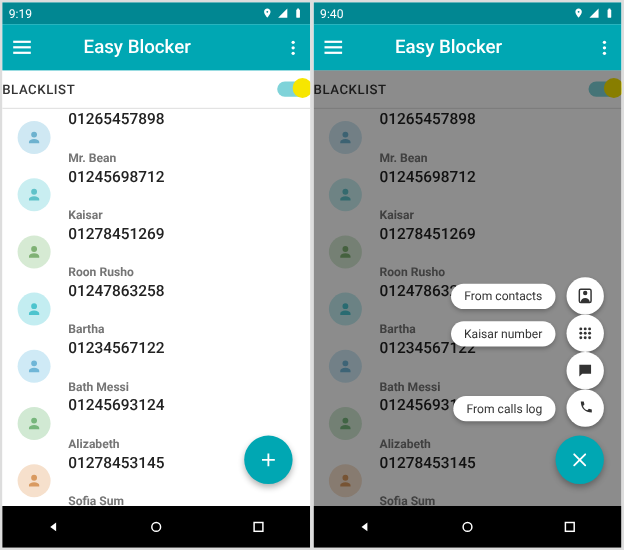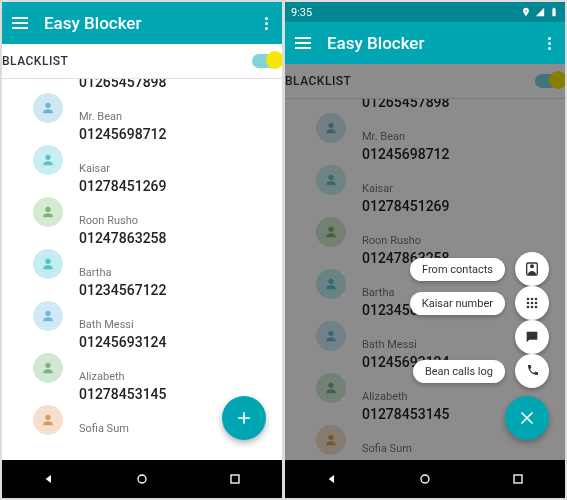--- a/index.html
+++ b/index.html
@@ -34,20 +34,21 @@
   .status-right { display: flex; align-items: center; gap: 4px; }
   .status-right svg { width: 10px; height: 10px; fill: #fff; }
   
   .appbar {
     height: 42px;
     background: #00a7b3;
     display: flex;
     align-items: center;
     color: #fff;
     padding: 0 10px;
+    gap: 32px;
   }
   .hamburger { display:flex; flex-direction:column; gap:3px; margin-right:16px; cursor:pointer;}
   .hamburger span { width:16px; height:2px; background:#fff; display:block;}
   .app-title { font-size: 17px; font-weight: 500; flex:1;}
   .more-dots { display:flex; flex-direction:column; gap:2px; padding:4px; cursor:pointer;}
   .more-dots span{ width:3px; height:3px; background:#fff; border-radius:50%;}
   
   .section {
     height: 34px;
     display:flex;
@@ -73,35 +74,35 @@
     right:-2px; top:-3px;
     width:18px; height:18px;
     background:#f7e600;
     border-radius:50%;
   }
   .divider { height:1px; background:#e0e0e0; margin:0;}
   
   .list { flex:1; overflow:hidden; }
   .row {
     display:flex;
-    align-items:flex-end;
-    padding: 8px 31px;
+    align-items:center;
+    padding: 8px 14px;
     height: 52px;
   }
   .avatar {
     width:30px; height:30px;
     border-radius:50%;
     margin-right:16px;
     display:flex; align-items:center; justify-content:center;
     flex-shrink:0;
   }
   .avatar svg{ width:16px; height:16px;}
   .row-txt { display:flex; flex-direction:column; }
   .phone-num { font-size: 14px; font-weight:500; color:#222;}
-  .name { font-size: 11px; color:#757575; margin-top:20px;}
+  .name { font-size: 11px; color:#757575; margin-top:20px;font-weight:bold;}
   
   .fab {
     position:absolute;
     right:16px; bottom:58px;
     width:44px; height:44px;
     background:#00a7b3;
     border-radius:50%;
     display:flex; align-items:center; justify-content:center;
     color:#fff;
     box-shadow:0 3px 6px rgba(0,0,0,0.3);
@@ -164,20 +165,34 @@
   .av-green  { background:#d6ead3;} .av-green svg{fill:#7fb174;}
   .av-cyan   { background:#c3edf1;} .av-cyan svg{fill:#4cc4ce;}
   .av-sky    { background:#cfeaf6;} .av-sky svg{fill:#6fb6d7;}
   .av-mint   { background:#d1e9d3;} .av-mint svg{fill:#77b67c;}
   .av-peach  { background:#f6e0cc;} .av-peach svg{fill:#d99a60;}
 </style>
 </head>
 <body>
 
 <div class="phone">
+  <div class="status">
+    <span>9:19</span>
+    <div class="status-right">
+      <svg viewBox="0 0 24 24">
+          <path d="M12 2C8 2 5 5 5 9c0 5 7 13 7 13s7-8 7-13c0-4-3-7-7-7zm0 9a2 2 0 110-4 2 2 0 010 4z"></path>
+        </svg>
+      <svg viewBox="0 0 24 24">
+          <path d="M2 22h20V2z"></path>
+        </svg>
+      <svg viewBox="0 0 24 24">
+          <path d="M15 4h-1V2h-4v2H9a1 1 0 00-1 1v16a1 1 0 001 1h6a1 1 0 001-1V5a1 1 0 00-1-1z"></path>
+        </svg>
+    </div>
+  </div>
   <div class="appbar">
     <div class="hamburger">
         <span></span>
         <span></span>
         <span></span>
       </div>
     <div class="app-title">Easy Blocker</div>
     <div class="more-dots">
         <span></span>
         <span></span>
@@ -281,21 +296,21 @@
         <circle cx="12" cy="12" r="6" fill="none" stroke="#fff" stroke-width="2"></circle>
       </svg>
     <svg viewBox="0 0 24 24">
         <rect x="6" y="6" width="12" height="12" fill="none" stroke="#fff" stroke-width="2"></rect>
       </svg>
   </div>
 </div>
 
 <div class="phone">
   <div class="status">
-    <span>9:35</span>
+    <span>9:40</span>
     <div class="status-right">
       <svg viewBox="0 0 24 24">
           <path d="M12 2C8 2 5 5 5 9c0 5 7 13 7 13s7-8 7-13c0-4-3-7-7-7zm0 9a2 2 0 110-4 2 2 0 010 4z"></path>
         </svg>
       <svg viewBox="0 0 24 24">
           <path d="M2 22h20V2z"></path>
         </svg>
       <svg viewBox="0 0 24 24">
           <path d="M15 4h-1V2h-4v2H9a1 1 0 00-1 1v16a1 1 0 001 1h6a1 1 0 001-1V5a1 1 0 00-1-1z"></path>
         </svg>
@@ -429,21 +444,21 @@
         </div>
       </div>
       <div class="speed-item">
         <div class="mini-fab">
           <svg viewBox="0 0 24 24">
             <path d="M4 4h16v12H8l-4 4z"></path>
           </svg>
         </div>
       </div>
       <div class="speed-item">
-        <div class="chip">Bean calls log</div>
+        <div class="chip">From calls log</div>
         <div class="mini-fab">
           <svg viewBox="0 0 24 24">
             <path d="M6 3c0 9 6 15 15 15v-4l-4-1-2 2c-3-1-5-3-6-6l2-2-1-4z"></path>
           </svg>
         </div>
       </div>
     </div>
 
   <div class="fab">
     <svg viewBox="0 0 24 24">

